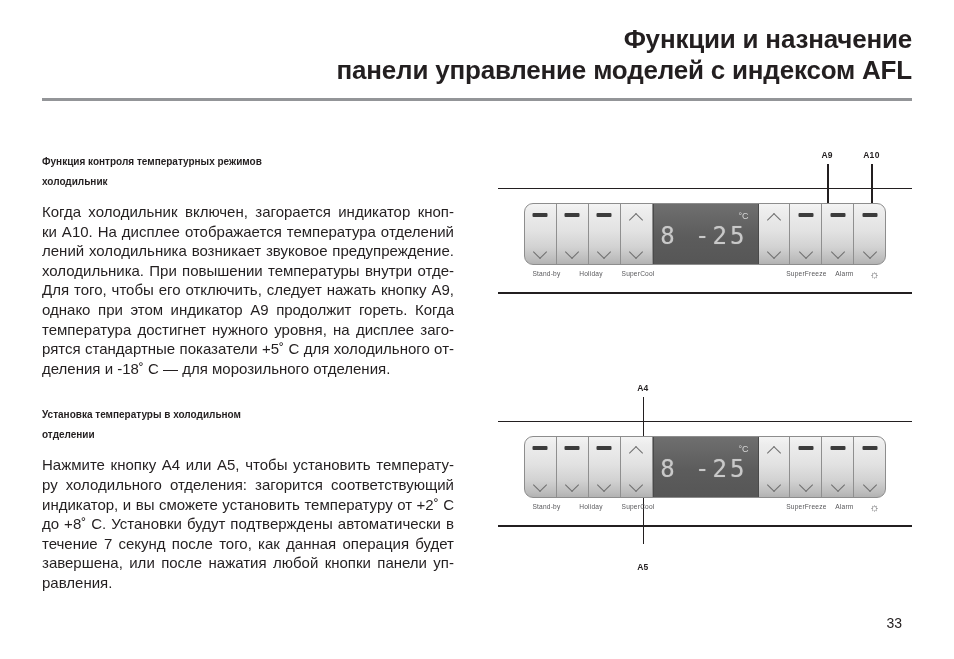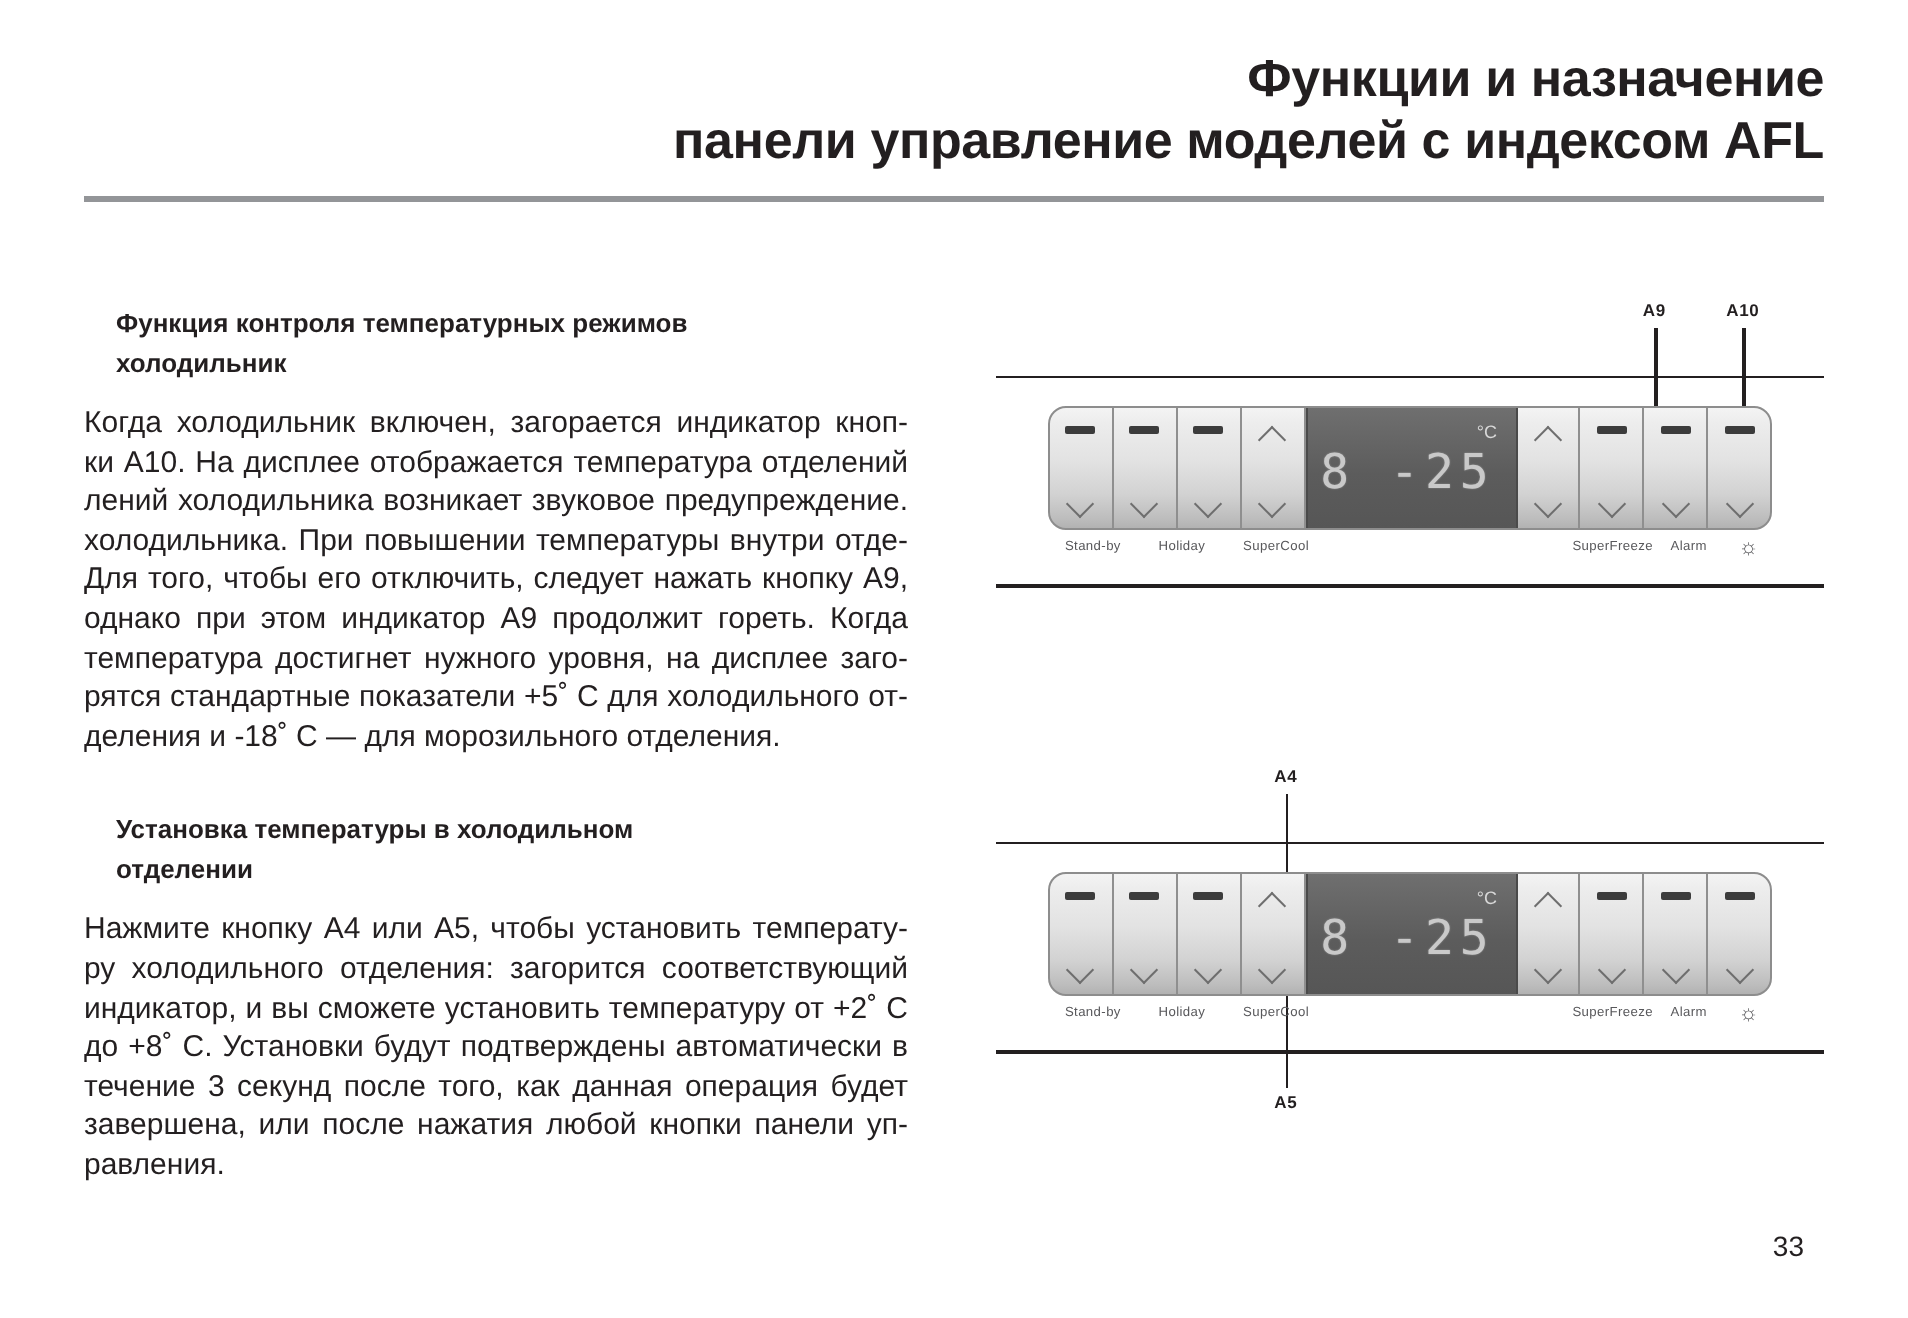--- a/index.html
+++ b/index.html
@@ -42,24 +42,24 @@
 
   
   .text-column {
     position: absolute;
     left: 42px;
     top: 152px;
     width: 412px;
   }
   .section-heading {
     font-weight: bold;
-    font-size: 13px;
+    font-size: 10px;
     line-height: 19.5px;
     color: #231f20;
-    margin: 0 0 11px 16px;
+    margin: 0 0 11px 0;
   }
   .body-paragraph {
     font-size: 15px;
     line-height: 19.6px;
     color: #231f20;
     margin: 0;
     text-align: justify;
   }
   .body-paragraph .ln {
     display: block;
@@ -251,21 +251,21 @@
   <div class="section-block">
     <h2 class="section-heading">
       <span>Установка температуры в холодильном</span><br>
       <span>отделении</span>
     </h2>
     <p class="body-paragraph">
       <span class="ln just">Нажмите кнопку A4 или A5, чтобы установить температу-</span>
       <span class="ln just">ру холодильного отделения: загорится соответствующий</span>
       <span class="ln just">индикатор, и вы сможете установить температуру от +2˚ C</span>
       <span class="ln just">до +8˚ C. Установки будут подтверждены автоматически в</span>
-      <span class="ln just">течение 3 секунд после того, как данная операция будет</span>
+      <span class="ln just">течение 7 секунд после того, как данная операция будет</span>
       <span class="ln just">завершена, или после нажатия любой кнопки панели уп-</span>
       <span class="ln">равления.</span>
     </p>
   </div>
 </div>
 
 <div class="fig fig-1">
 
   <div class="callout-row">
     <div class="callout-label" style="left:79.5%;">A9</div>
@@ -390,17 +390,17 @@
       <span class="caption" style="left:78.0%;">SuperFreeze</span>
       <span class="caption" style="left:88.5%;">Alarm</span>
       <span class="caption bell" style="left:96.8%;">☼</span>
     </div>
   </div>
 
   <div class="rule-thin"></div>
 
   <div class="callout-row">
     <div class="callout-line" style="left:35%; top:0px; height:17px;"></div>
-    <div class="callout-label" style="left:35%; top:19px;">A5</div>
+    <div class="callout-label" style="left:35%; top:35px;">A5</div>
   </div>
 </div>
 
 <div class="page-number">33</div>
 
 </body></html>

